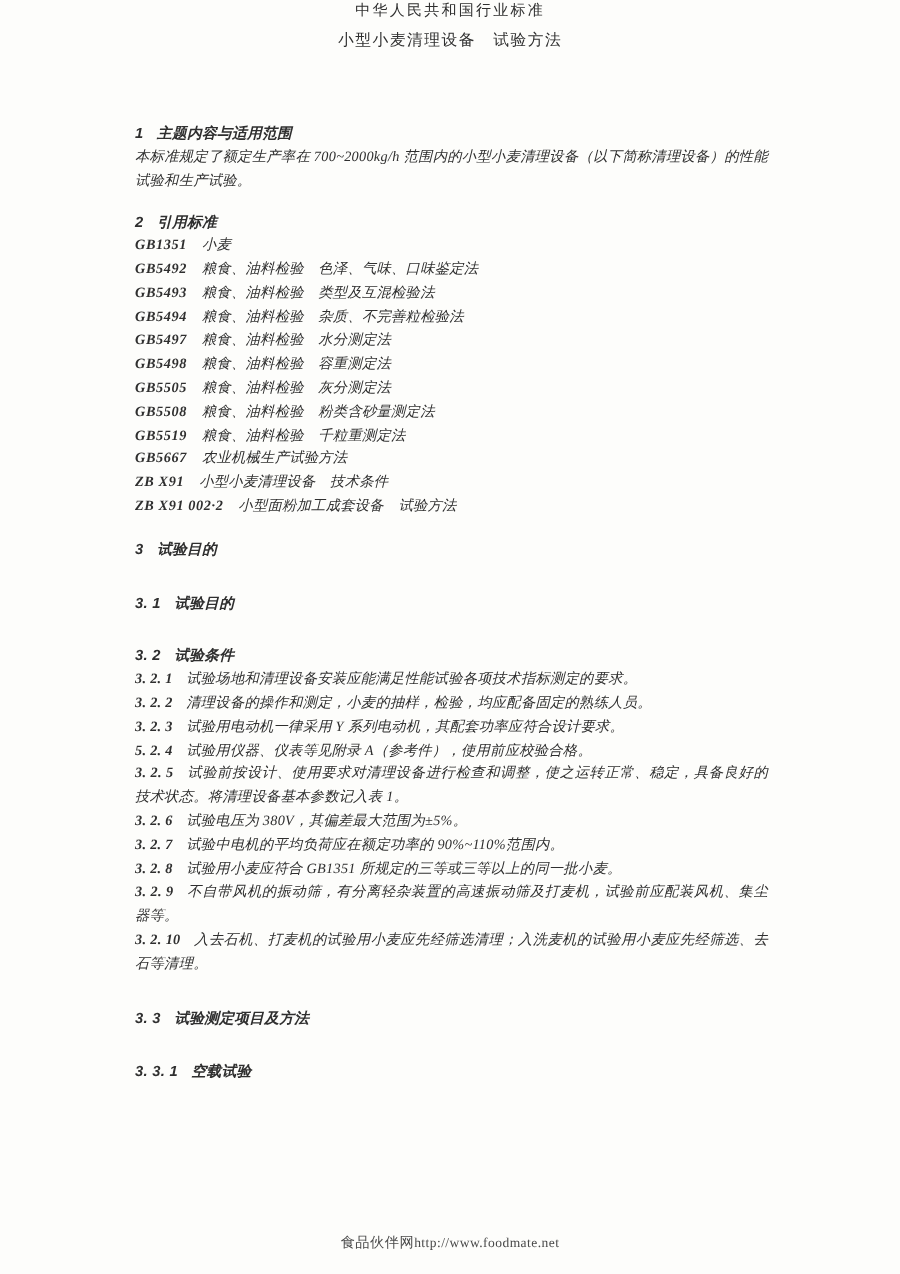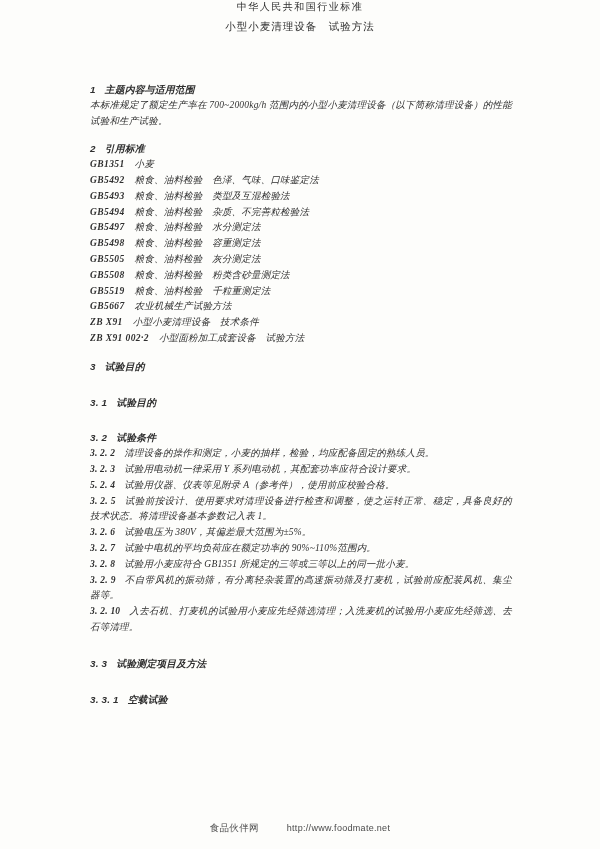--- a/index.html
+++ b/index.html
@@ -53,23 +53,22 @@
   
   .doc-footer {
     position:absolute;
     left:0; right:0; top:822px;
     text-align:center;
     font-size:9.5px;
     color:#4a4a4a;
     letter-spacing:0.3px;
   }
   .doc-footer .mono {
-    font-family:Liberation Sans, sans-serif;
+    font-family:Liberation Serif, serif;
     font-size:9px;
-    padding-left:28px;
   }
 </style>
 </head>
 <body>
 
 <div class="page">
 
   <div class="doc-header">
     <div class="std-type">中华人民共和国行业标准</div>
     <div class="doc-title">小型小麦清理设备　试验方法</div>
@@ -87,20 +86,21 @@
       <div class="block ref"><span class="code">GB5498</span><span>粮食、油料检验　容重测定法</span></div>
       <div class="block ref"><span class="code">GB5505</span><span>粮食、油料检验　灰分测定法</span></div>
       <div class="block ref"><span class="code">GB5508</span><span>粮食、油料检验　粉类含砂量测定法</span></div>
       <div class="block ref"><span class="code">GB5519</span><span>粮食、油料检验　千粒重测定法</span></div>
       <div class="block ref"><span class="code">GB5667</span><span>农业机械生产试验方法</span></div>
       <div class="block ref"><span class="code">ZB X91</span><span>小型小麦清理设备　技术条件</span></div>
       <div class="block ref"><span class="code">ZB X91 002·2</span><span>小型面粉加工成套设备　试验方法</span></div>
       <div class="block h1"><span class="num">3</span><span>试验目的</span></div>
       <div class="block h2"><span class="num">3. 1</span><span>试验目的</span></div>
       <div class="block h2"><span class="num">3. 2</span><span>试验条件</span></div>
+      <div class="block clause"><span class="num">3. 2. 1</span><span>试验场地和清理设备安装应能满足性能试验各项技术指标测定的要求。</span></div>
       <div class="block clause"><span class="num">3. 2. 2</span><span>清理设备的操作和测定，小麦的抽样，检验，均应配备固定的熟练人员。</span></div>
       <div class="block clause"><span class="num">3. 2. 3</span><span>试验用电动机一律采用 Y 系列电动机，其配套功率应符合设计要求。</span></div>
       <div class="block clause"><span class="num">5. 2. 4</span><span>试验用仪器、仪表等见附录 A（参考件），使用前应校验合格。</span></div>
       <div class="block clause"><span class="num">3. 2. 5</span><span>试验前按设计、使用要求对清理设备进行检查和调整，使之运转正常、稳定，具备良好的技术状态。将清理设备基本参数记入表 1。</span></div>
       <div class="block clause"><span class="num">3. 2. 6</span><span>试验电压为 380V，其偏差最大范围为±5%。</span></div>
       <div class="block clause"><span class="num">3. 2. 7</span><span>试验中电机的平均负荷应在额定功率的 90%~110%范围内。</span></div>
       <div class="block clause"><span class="num">3. 2. 8</span><span>试验用小麦应符合 GB1351 所规定的三等或三等以上的同一批小麦。</span></div>
       <div class="block clause"><span class="num">3. 2. 9</span><span>不自带风机的振动筛，有分离轻杂装置的高速振动筛及打麦机，试验前应配装风机、集尘器等。</span></div>
       <div class="block clause"><span class="num">3. 2. 10</span><span>入去石机、打麦机的试验用小麦应先经筛选清理；入洗麦机的试验用小麦应先经筛选、去石等清理。</span></div>
       <div class="block h2"><span class="num">3. 3</span><span>试验测定项目及方法</span></div>

